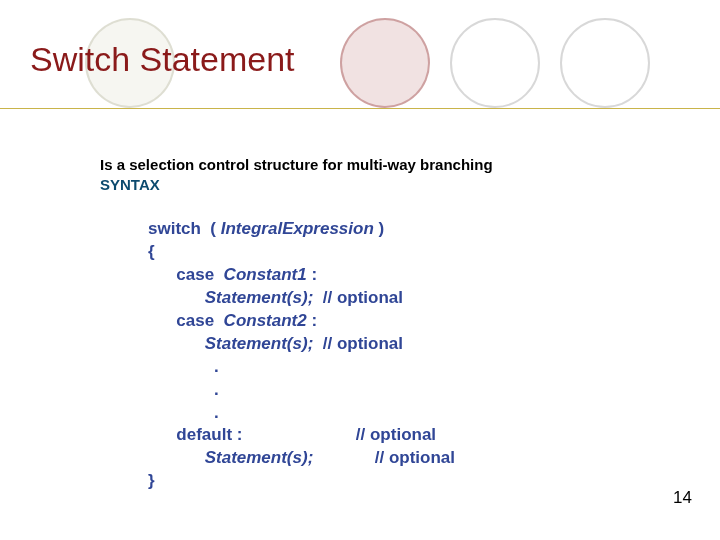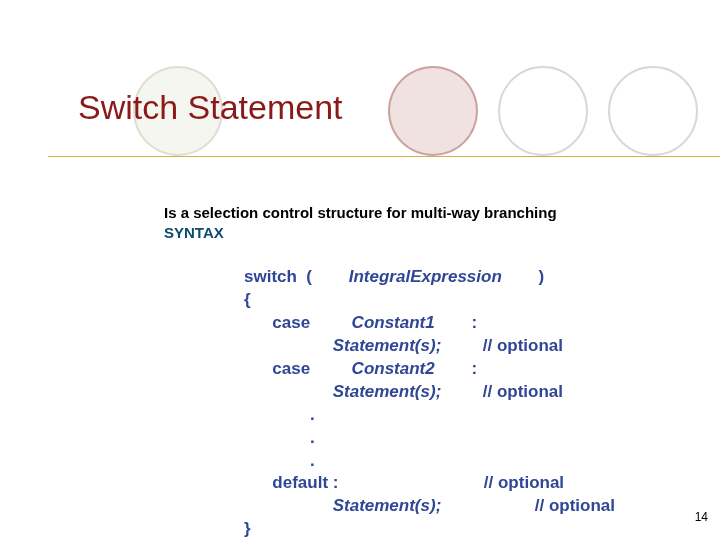--- a/index.html
+++ b/index.html
@@ -1,15 +1,15 @@
 <!DOCTYPE html>
 <html><head>
 <meta charset="utf-8">
 <style>
-  * { margin: 16px; padding: 0; box-sizing: border-box; }
+  * { margin: 0; padding: 0; box-sizing: border-box; }
   body {
     width: 720px;
     height: 540px;
     background: #ffffff;
     font-family: Arial, Helvetica, sans-serif;
     position: relative;
     overflow: hidden;
   }
   .decor-circle {
     position: absolute;
@@ -47,33 +47,33 @@
     font-weight: bold;
     color: #000;
     line-height: 1.3;
   }
   .syntax-label {
     color: #0c4a6e;
   }
   .code-block {
     position: absolute;
     top: 218px;
-    left: 180px;
+    left: 148px;
     font-size: 17px;
     font-weight: bold;
     color: #304696;
     line-height: 1.35;
     white-space: pre;
   }
   .code-block .ital { font-style: italic; }
   .page-num {
     position: absolute;
     bottom: 32px;
     right: 28px;
-    font-size: 12px;
+    font-size: 17px;
     color: #000;
   }
 </style>
 </head>
 <body>
 
 <div class="decor-circle c1"></div>
 <div class="decor-circle c2"></div>
 <div class="decor-circle c3"></div>
 <div class="decor-circle c4"></div>

